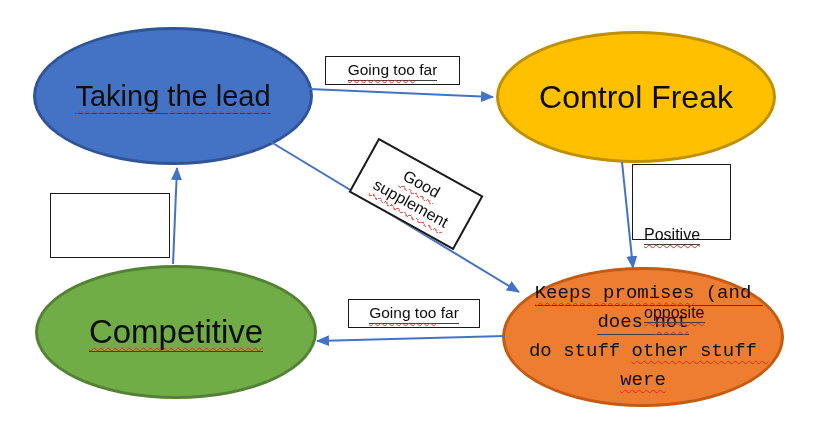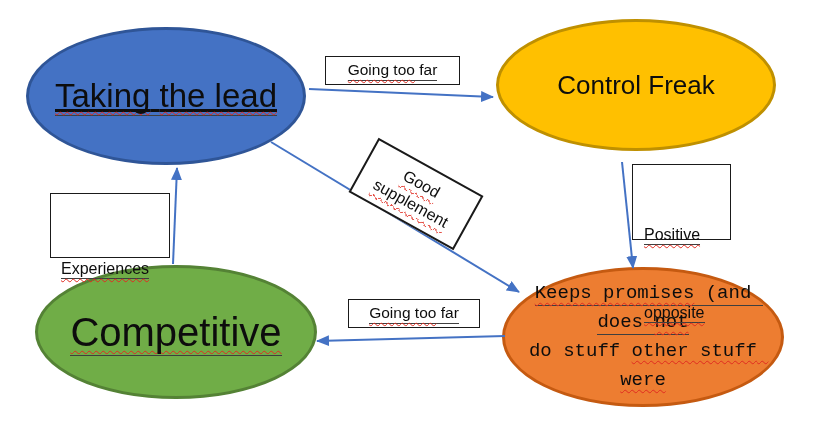--- a/index.html
+++ b/index.html
@@ -21,23 +21,23 @@
   .node {
     position:absolute; z-index:1;
     border-radius:50%;
     border:3px solid #000;
     box-sizing:border-box;
     display:flex; align-items:center; justify-content:center;
     text-align:center; color:#0d0d0d;
   }
   .node .tl { white-space:pre-wrap; }
 
-  #node-blue   { left:26px;  top:27px;  width:280px; height:138px; font-size:33px;text-decoration:underline; }
-  #node-yellow { left:496px; top:19px;  width:280px; height:132px; font-size:26px; }
-  #node-green  { left:35px;  top:265px; width:282px; height:134px; font-size:40px; }
+  #node-blue   { left:33px;  top:27px;  width:280px; height:138px; font-size:29px; }
+  #node-yellow { left:496px; top:31px;  width:280px; height:132px; font-size:32px; }
+  #node-green  { left:35px;  top:265px; width:282px; height:134px; font-size:33px; }
   #node-orange { left:502px; top:267px; width:282px; height:140px; font-size:19px; line-height:29px; padding:0 8px; }
 
   .lblbox {
     position:absolute; z-index:3;
     background:#ffffff;
     border:1.6px solid #1a1a1a;
     box-sizing:border-box;
     color:#0d0d0d; font-size:16px;
     white-space:pre-wrap;
   }
@@ -108,21 +108,20 @@
   <div class="lblbox" id="lbl-going-top" style="background-color: rgb(255, 255, 255); border-color: rgb(26, 26, 26);">
     <span class="ul"><span class="sq">Going too</span><span> far</span></span>
   </div>
 
   <div class="lblbox" id="lbl-positive" style="background-color: rgb(255, 255, 255); border-color: rgb(26, 26, 26);">
     <span class="tl-line"><span class="ul sq">Positive</span></span>
     <span class="tl-line"><span class="ul sq">opposite</span></span>
   </div>
 
   <div class="lblbox" id="lbl-experiences" style="background-color: rgb(255, 255, 255); border-color: rgb(26, 26, 26);">
-    <span class="tl-line"><span class="ul sq">Experiences</span></span>
   </div>
 
   <div class="lblbox" id="lbl-going-bottom" style="background-color: rgb(255, 255, 255); border-color: rgb(26, 26, 26);">
     <span class="ul"><span class="sq">Going too</span><span> far</span></span>
   </div>
 
   <div class="lblbox" id="lbl-good" style="background-color: rgb(255, 255, 255); border-color: rgb(26, 26, 26);">
     <span class="tl-line"><span class="sq">Good</span></span>
     <span class="tl-line"><span class="sq">supplement</span></span>
   </div>

